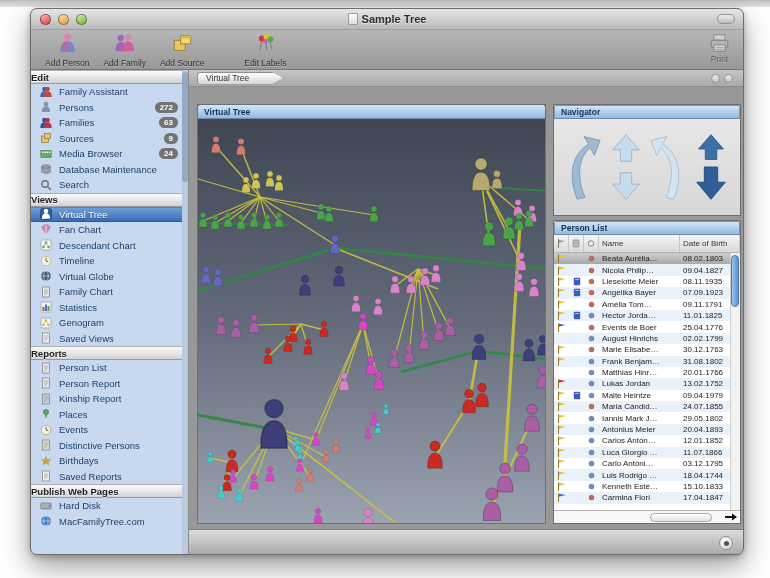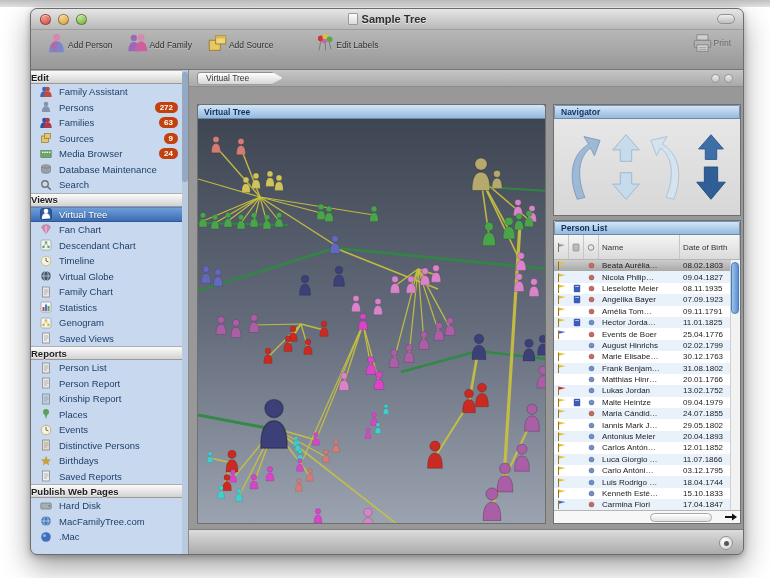--- a/index.html
+++ b/index.html
@@ -21,42 +21,42 @@
   .tl.yel { background:radial-gradient(circle at 35% 30%, #f5d289, #dd9c36); }
   .tl.grn { background:radial-gradient(circle at 35% 30%, #b9e38e, #6fae3a); }
   .title-wrap { position:absolute; left:0; right:0; display:flex; justify-content:center; align-items:center; gap:4px; pointer-events:none; }
   .proxy-icon { width:10px; height:12px; background:linear-gradient(#fdfdfd,#dadada); border:1px solid #9a9a9a; border-radius:1px; }
   .win-title { font-size:11px; font-weight:bold; color:#2f2f2f; text-shadow:0 1px 0 rgba(255,255,255,.6); }
   .tb-toggle { position:absolute; right:8px; top:5px; width:18px; height:10px; border-radius:6px;
     background:linear-gradient(#efefef,#bdbdbd); border:1px solid #929292; }
 
   .toolbar { height:40px; background:linear-gradient(#b7b7b7,#989898); border-bottom:1px solid #757575;
     display:flex; align-items:flex-start; padding:2px 10px 0 14px; }
-  .tbtn { display:flex; flex-direction:row; align-items:center; margin-right:14px; cursor:default;text-align:right; }
+  .tbtn { display:flex; flex-direction:column; align-items:center; margin-right:14px; cursor:default;text-align:right; }
   .tbtn svg { width:23px; height:22px; }
   .tbtn .tlabel { font-size:8.5px; color:#2d2d2d; text-shadow:0 1px 0 rgba(255,255,255,.35); margin-top:0px; white-space:nowrap; }
   .tbtn.gap { margin-left:26px; }
   .tbtn.print { margin-left:auto; margin-right:2px; opacity:.55; }
 
   
   .content { display:flex; height:485px; }
   .sidebar { width:158px; background:#c8d9ef; position:relative; overflow:hidden; border-right:1px solid #8a8a8a; }
   .sb-scroll { position:absolute; right:0; top:0; width:6px; height:100%; background:#b9c9de; }
   .sb-thumb { position:absolute; right:0; top:2px; width:6px; height:110px; border-radius:3px; background:#93a9c4; }
 
   .sec-header { height:14px; background:linear-gradient(#fbfbfb,#d2d2d2); border-top:1px solid #aeaeae; border-bottom:1px solid #9a9a9a;
     font-size:9.5px; font-weight:bold; color:#1d1d1d; display:flex; align-items:center;
     text-shadow:0 1px 0 rgba(255,255,255,.7); }
   .sb-item { height:15.5px; display:flex; align-items:center; padding-left:9px; position:relative; }
   .sb-item .icon { width:12px; height:12px; margin-right:7px; flex:0 0 12px; display:flex; }
   .sb-item .icon svg { width:12px; height:12px; }
   .sb-item .lbl { font-size:9.5px; font-weight:normal; color:#1e3f69; white-space:nowrap; }
   .sb-item.sel { background:linear-gradient(#6f9fd8,#3a6cb4); border-top:1px solid #5585c4; border-bottom:1px solid #2d5899; }
   .sb-item.sel .lbl { color:#fff; text-shadow:0 1px 1px rgba(0,0,0,.4); }
-  .badge { position:absolute; right:10px; top:2px; background:#c2410c; color:#fff; font-size:8px; font-weight:bold;
+  .badge { position:absolute; right:10px; top:2px; background:#737373; color:#fff; font-size:8px; font-weight:bold;
     border-radius:7px; padding:1px 5px; line-height:9px;margin-left:16px; }
 
   .main { flex:1; display:flex; flex-direction:column; background:#9a9a9a; }
   .tabstrip { height:17px; background:linear-gradient(#c6c6c6,#a9a9a9); border-bottom:1px solid #8b8b8b;
     display:flex; align-items:center; position:relative; }
   .tab { margin-left:8px; height:13px; width:86px; background:linear-gradient(#fefefe,#d6d6d6);
     clip-path:polygon(0 0, 86% 0, 100% 50%, 86% 100%, 0 100%);
     font-size:8.5px; color:#333; display:flex; align-items:center; padding-left:8px;
     border:1px solid #8f8f8f; border-radius:3px; }
   .tab-btns { position:absolute; right:10px; top:4px; display:flex; gap:4px; }
@@ -69,21 +69,21 @@
   .vt-panel { position:absolute; left:8px; top:17px; width:349px; height:420px; border:1px solid #6f6f6f; background:#444; }
   .vt-panel .panel-header { border:none; border-bottom:1px solid #6f88a4; }
   #scene { display:block; width:347px; height:404px; }
 
   .right-col { position:absolute; left:364px; top:17px; width:188px; }
   .nav-panel { height:112px; border:1px solid #6f6f6f; background:linear-gradient(#e9e9e9,#d7d7d7); margin-bottom:4px; }
   .nav-body { height:96px; display:flex; align-items:center; justify-content:space-around; padding:0 8px; }
   .nav-body svg { height:72px; }
 
   .pl-panel { margin-top:0px; height:304px; border:1px solid #6f6f6f; background:#fff; display:flex; flex-direction:column; }
-  .pl-colhead { height:25px; display:flex; background:linear-gradient(#f5f5f5,#dadada); border-bottom:1px solid #b5b5b5;
+  .pl-colhead { height:18px; display:flex; background:linear-gradient(#f5f5f5,#dadada); border-bottom:1px solid #b5b5b5;
     font-size:8px; color:#333;text-align:center; }
   .pl-colhead .c { border-right:1px solid #c6c6c6; display:flex; align-items:center; padding-left:3px; }
   .c-flag { width:15px; } .c-med { width:15px; } .c-gen { width:15px; }
   .c-name { width:81px; } .c-dob { flex:1; }
   .pl-rows { flex:1; position:relative; overflow:hidden; }
   .pl-row { height:11.4px; display:flex; align-items:center; font-size:8px; color:#1c1c1c; }
   .pl-row:nth-child(even) { background:#e9f1fa; }
   .pl-row.sel { background:linear-gradient(#cdcdcd,#a9a9a9); }
   .pl-row .cc { display:flex; align-items:center; justify-content:center; }
   .pl-row .cf { width:15px; } .pl-row .cm { width:15px; } .pl-row .cg { width:15px; }
@@ -444,29 +444,20 @@
           </div>
           <div class="sb-item">
             <span class="icon">
               <svg viewBox="0 0 12 12">
                 <circle cx="6" cy="6" r="4.8" fill="#4878c0"></circle>
                 <ellipse cx="6" cy="6" rx="2.2" ry="4.8" fill="none" stroke="#cfe0ee" stroke-width="0.7"></ellipse>
                 <line x1="1.2" y1="6" x2="10.8" y2="6" stroke="#cfe0ee" stroke-width="0.7"></line>
               </svg>
             </span>
             <span class="lbl">MacFamilyTree.com</span>
-          </div>
-          <div class="sb-item">
-            <span class="icon">
-              <svg viewBox="0 0 12 12">
-                <circle cx="6" cy="6" r="4.8" fill="#3f6fc0"></circle>
-                <circle cx="4.5" cy="4.5" r="1.6" fill="rgba(255,255,255,.45)"></circle>
-              </svg>
-            </span>
-            <span class="lbl">.Mac</span>
           </div>
         </div>
       <div class="sb-scroll">
           <div class="sb-thumb"></div>
         </div>
     </div>
 
     <div class="main">
       <div class="tabstrip">
         <div class="tab">Virtual Tree</div>

